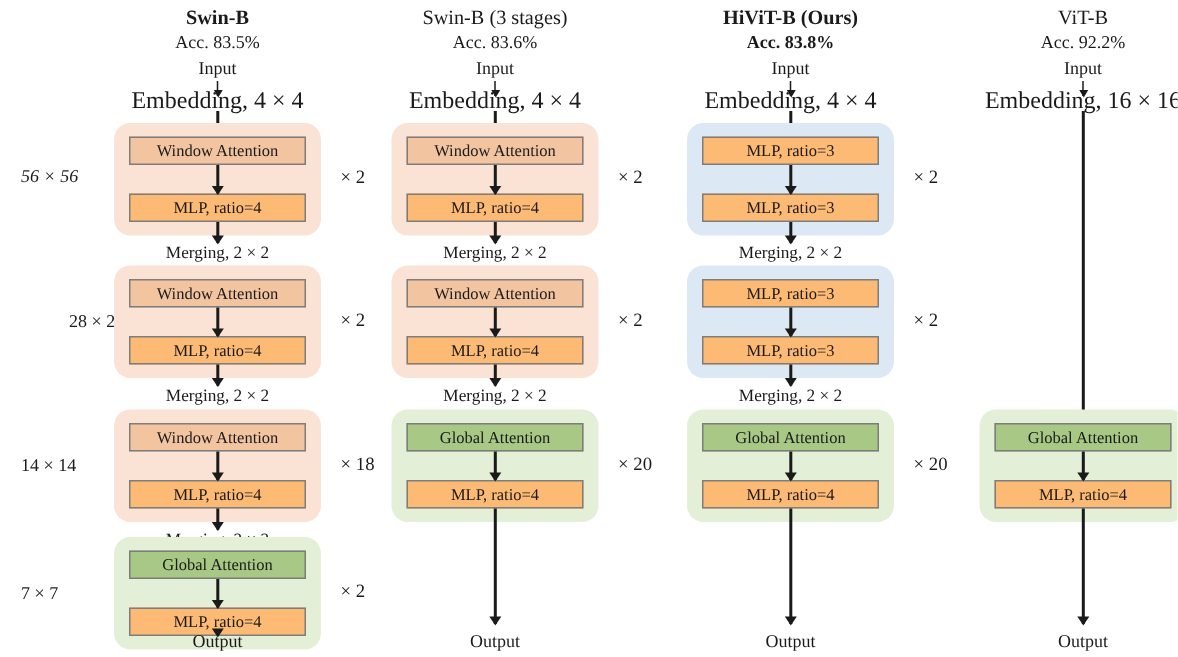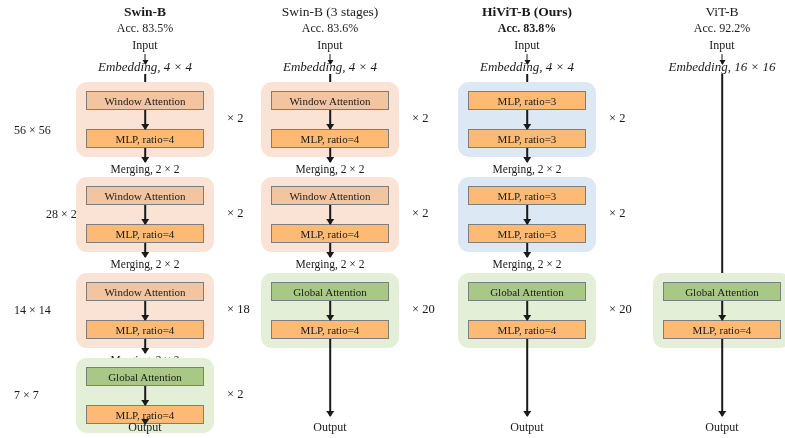--- a/index.html
+++ b/index.html
@@ -8,21 +8,21 @@
     font-family:"Liberation Serif","DejaVu Serif",serif;
     color:#1a1a1a;
   }
   .ctr{position:absolute;transform:translateX(-50%);white-space:nowrap;text-align:center;}
 
   .title{font-size:13.5px;}
   .title.bold{font-weight:bold;}
   .acc{font-size:12px;}
   .acc.bold{font-weight:bold;}
   .ioLabel{font-size:12px;}
-  .embed{font-size:13px;font-style:italic;}
+  .embed{font-size:16px;}
   .merge{font-size:11.5px;}
   .reslabel{font-size:12px;position:absolute;white-space:nowrap;}
   .mult{font-size:12.5px;position:absolute;white-space:nowrap;}
 
   
   .stage{position:absolute;transform:translateX(-50%);border-radius:11px;
          box-sizing:border-box;}
   .stage.orange{background:#fae2d5;}
   .stage.green{background:#e3efd6;}
   .stage.blue{background:#dce8f4;}
@@ -42,21 +42,21 @@
      transform:translateX(-50%);
      border-left:3.2px solid transparent;border-right:3.2px solid transparent;
      border-top:5.2px solid #1a1a1a;}
   .arrow.thick{width:1.6px;}
   .arrow.thick::after{border-left-width:4px;border-right-width:4px;border-top-width:6.5px;}
 </style>
 </head>
 <body>
 
 <div id="root">
-    <div class="reslabel" style="left: 14px; top: 123px;">56 × 56</div>
+    <div class="reslabel" style="left: 14px; top: 110px; font-style: italic;">56 × 56</div>
     <div class="reslabel" style="left: 14px; top: 206.5px; margin-left: 32px;">28 × 28</div>
     <div class="reslabel" style="left: 14px; top: 302.5px;">14 × 14</div>
     <div class="reslabel" style="left: 14px; top: 387.5px;">7 × 7</div>
     <div class="ctr title" style="left: 145px; top: 4px; font-weight: bold;">Swin-B</div>
     <div class="ctr acc" style="left: 145px; top: 21px;">Acc. 83.5%</div>
     <div class="ctr ioLabel" style="left: 145px; top: 38px;">Input</div>
     <div class="arrow" style="left: 145px; top: 54px; height: 10px;"></div>
     <div class="ctr embed" style="left: 145px; top: 59px;">Embedding, 4 × 4</div>
     <div class="arrow thick" style="left: 145px; top: 74px; height: 17px;"></div>
     <div class="stage orange" style="left: 145px; top: 82px; width: 138px; height: 75px;">

